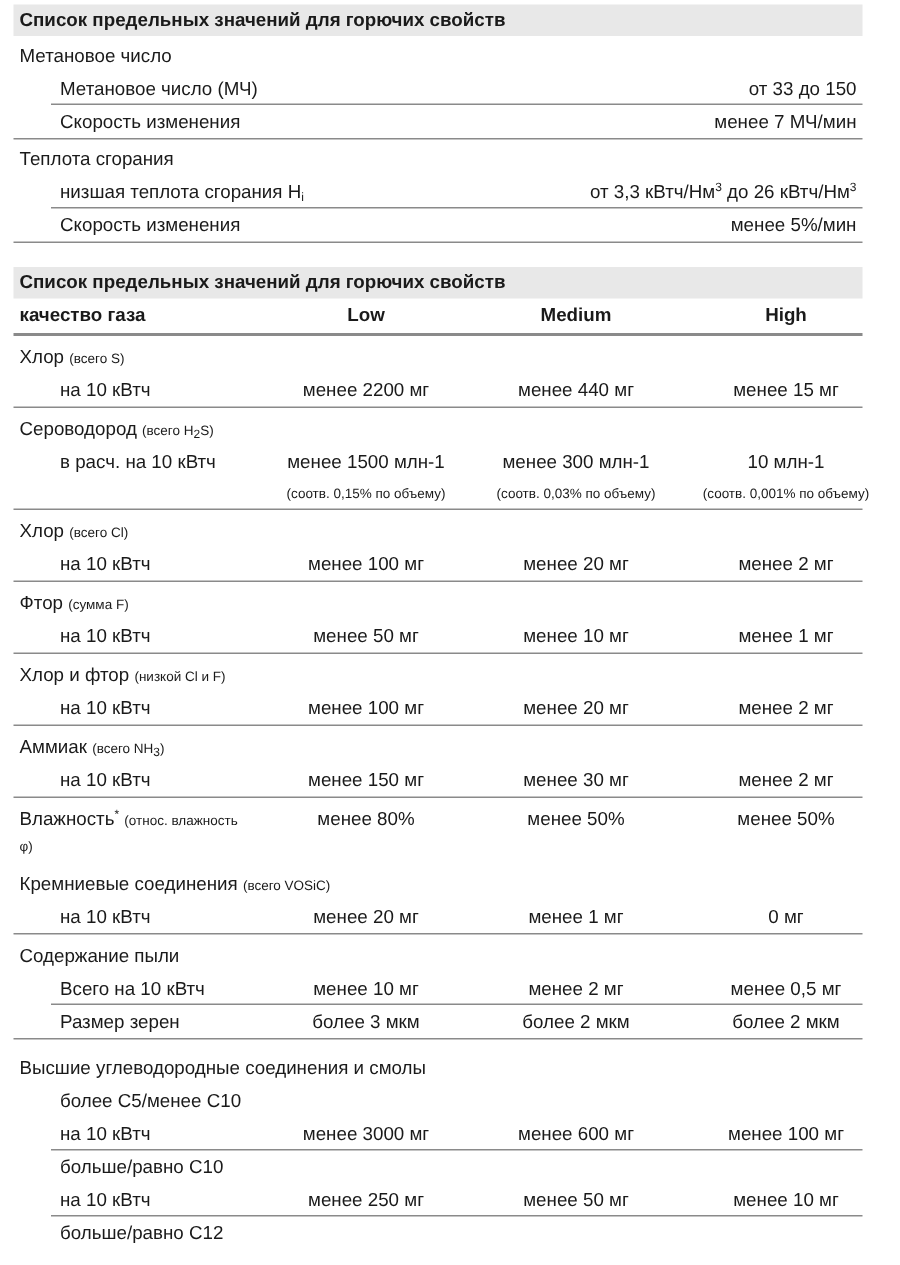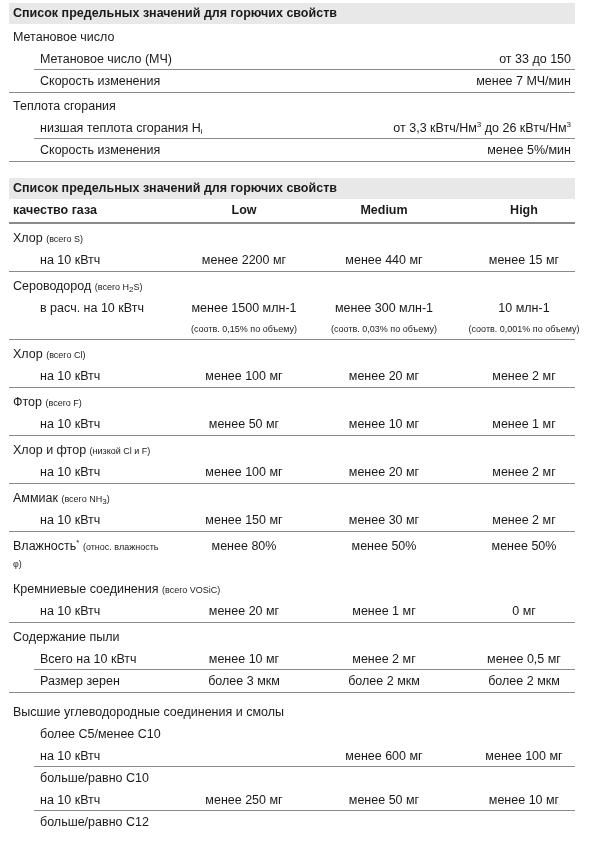--- a/index.html
+++ b/index.html
@@ -94,21 +94,21 @@
     <span class="lbl"><span>Хлор</span> <span class="small">(всего Cl)</span></span>
   </div>
   <div class="row sep-full">
     <span class="lbl ind">на 10 кВтч</span>
     <span class="c c1">менее 100 мг</span>
     <span class="c c2">менее 20 мг</span>
     <span class="c c3">менее 2 мг</span>
   </div>
 
   <div class="row" style="margin-top:3px;">
-    <span class="lbl"><span>Фтор</span> <span class="small">(всего F)</span></span>
+    <span class="lbl"><span>Фтор</span> <span class="small">(сумма F)</span></span>
   </div>
   <div class="row sep-full">
     <span class="lbl ind">на 10 кВтч</span>
     <span class="c c1">менее 50 мг</span>
     <span class="c c2">менее 10 мг</span>
     <span class="c c3">менее 1 мг</span>
   </div>
 
   <div class="row" style="margin-top:3px;">
     <span class="lbl"><span>Хлор и фтор</span> <span class="small">(низкой Cl и F)</span></span>
@@ -168,20 +168,21 @@
   </div>
 
   <div class="row" style="margin-top:8px;">
     <span class="lbl">Высшие углеводородные соединения и смолы</span>
   </div>
   <div class="row">
     <span class="lbl ind">более C5/менее C10</span>
   </div>
   <div class="row">
     <span class="lbl ind">на 10 кВтч</span>
+    <span class="c c1">менее 3000 мг</span>
     <span class="c c2">менее 600 мг</span>
     <span class="c c3">менее 100 мг</span>
     <div class="sep-ind" style="border-bottom-width:1.5px;"></div>
   </div>
   <div class="row">
     <span class="lbl ind">больше/равно C10</span>
   </div>
   <div class="row">
     <span class="lbl ind">на 10 кВтч</span>
     <span class="c c1">менее 250 мг</span>

